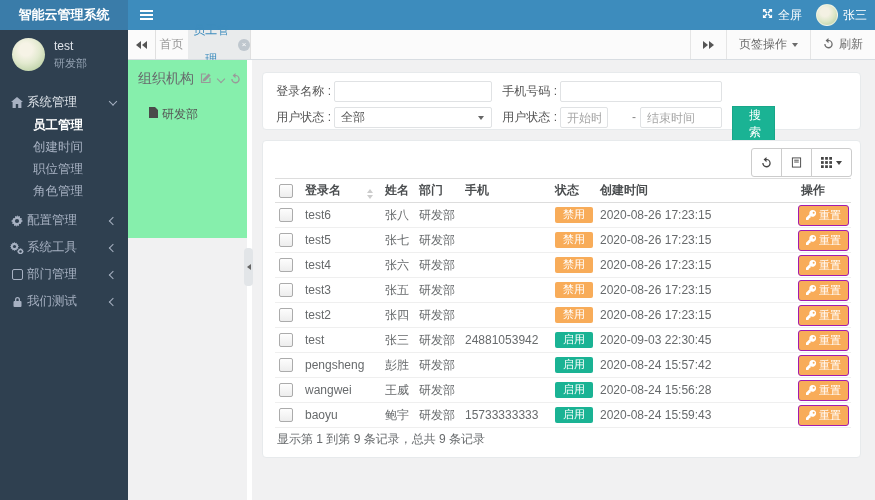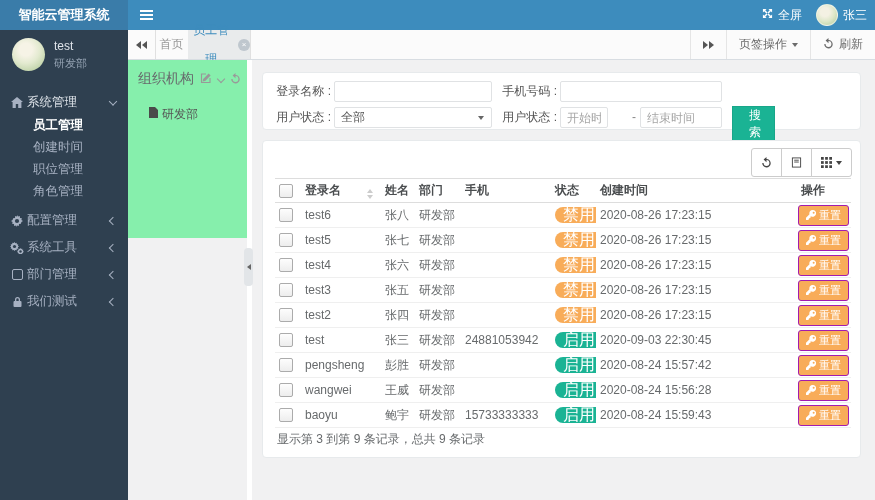--- a/index.html
+++ b/index.html
@@ -109,22 +109,22 @@
   th{border-top:1px solid #ddd;border-bottom:1px solid #ddd;height:23px;text-align:left;
      font-weight:bold;color:#4a4d4f;padding:0 4px;white-space:nowrap;}
   td{height:24px;border-bottom:1px solid #efefef;padding:0 4px;white-space:nowrap;overflow:hidden;}
   th.actions{text-align:right;padding-right:26px;}
   td.actions{text-align:right;padding-right:2px;}
   .cb{display:inline-block;width:12px;height:12px;border:1px solid #ababab;border-radius:2px;
       background:linear-gradient(#fdfdfd,#ededed);vertical-align:middle;cursor:pointer;}
   .sort{float:right;margin-right:4px;margin-top:7px;display:flex;flex-direction:column;gap:2px;cursor:pointer;}
   .sort i{display:block;width:0;height:0;border-left:3.5px solid transparent;border-right:3.5px solid transparent;}
   .s-up{border-bottom:4px solid #ccc;} .s-dn{border-top:4px solid #ccc;}
-  .badge{display:inline-block;min-width:22px;text-align:center;color:#fff;font-size:16px;
-         border-radius:8px;padding:1px 8px 2px;line-height:13px;}
+  .badge{display:inline-block;min-width:22px;text-align:center;color:#fff;font-size:11px;
+         border-radius:2px;padding:1px 8px 2px;line-height:13px;}
   .badge.disabled{background:#f8ac59;}
   .badge.enabled{background:#1ab394;}
   .reset-btn{display:inline-flex;align-items:center;gap:3px;background:#f8ac59;border:1px solid #a21caf;
              color:#fff;font-size:11px;border-radius:3px;padding:2px 7px;cursor:pointer;font-family:inherit;}
   .summary{position:absolute;left:14px;top:290px;font-size:12px;color:#676a6c;}
 </style>
 </head>
 <body>
 
 <div id="app">
@@ -502,18 +502,18 @@
                 <td class="actions"><button class="reset-btn">
                     <svg width="10" height="10" viewBox="0 0 12 12">
                       <path fill="#fff" d="M8 0a4 4 0 0 0-3.8 5.2L0 9.4V12h2.6l.9-.9v-1.2h1.2l.8-.8V7.9l.5-.5A4 4 0 1 0 8 0zm1.2 2.2a1.2 1.2 0 1 1 0 2.4 1.2 1.2 0 0 1 0-2.4z"></path>
                     </svg>
                     <span>重置</span>
                   </button></td>
               </tr>
             </tbody>
         </table>
 
-        <div class="summary">显示第 3 到第 9 条记录，总共 9 条记录</div>
+        <div class="summary">显示第 1 到第 9 条记录，总共 9 条记录</div>
       </div>
 
     </div>
   </div>
 </div>
 
 </body></html>

